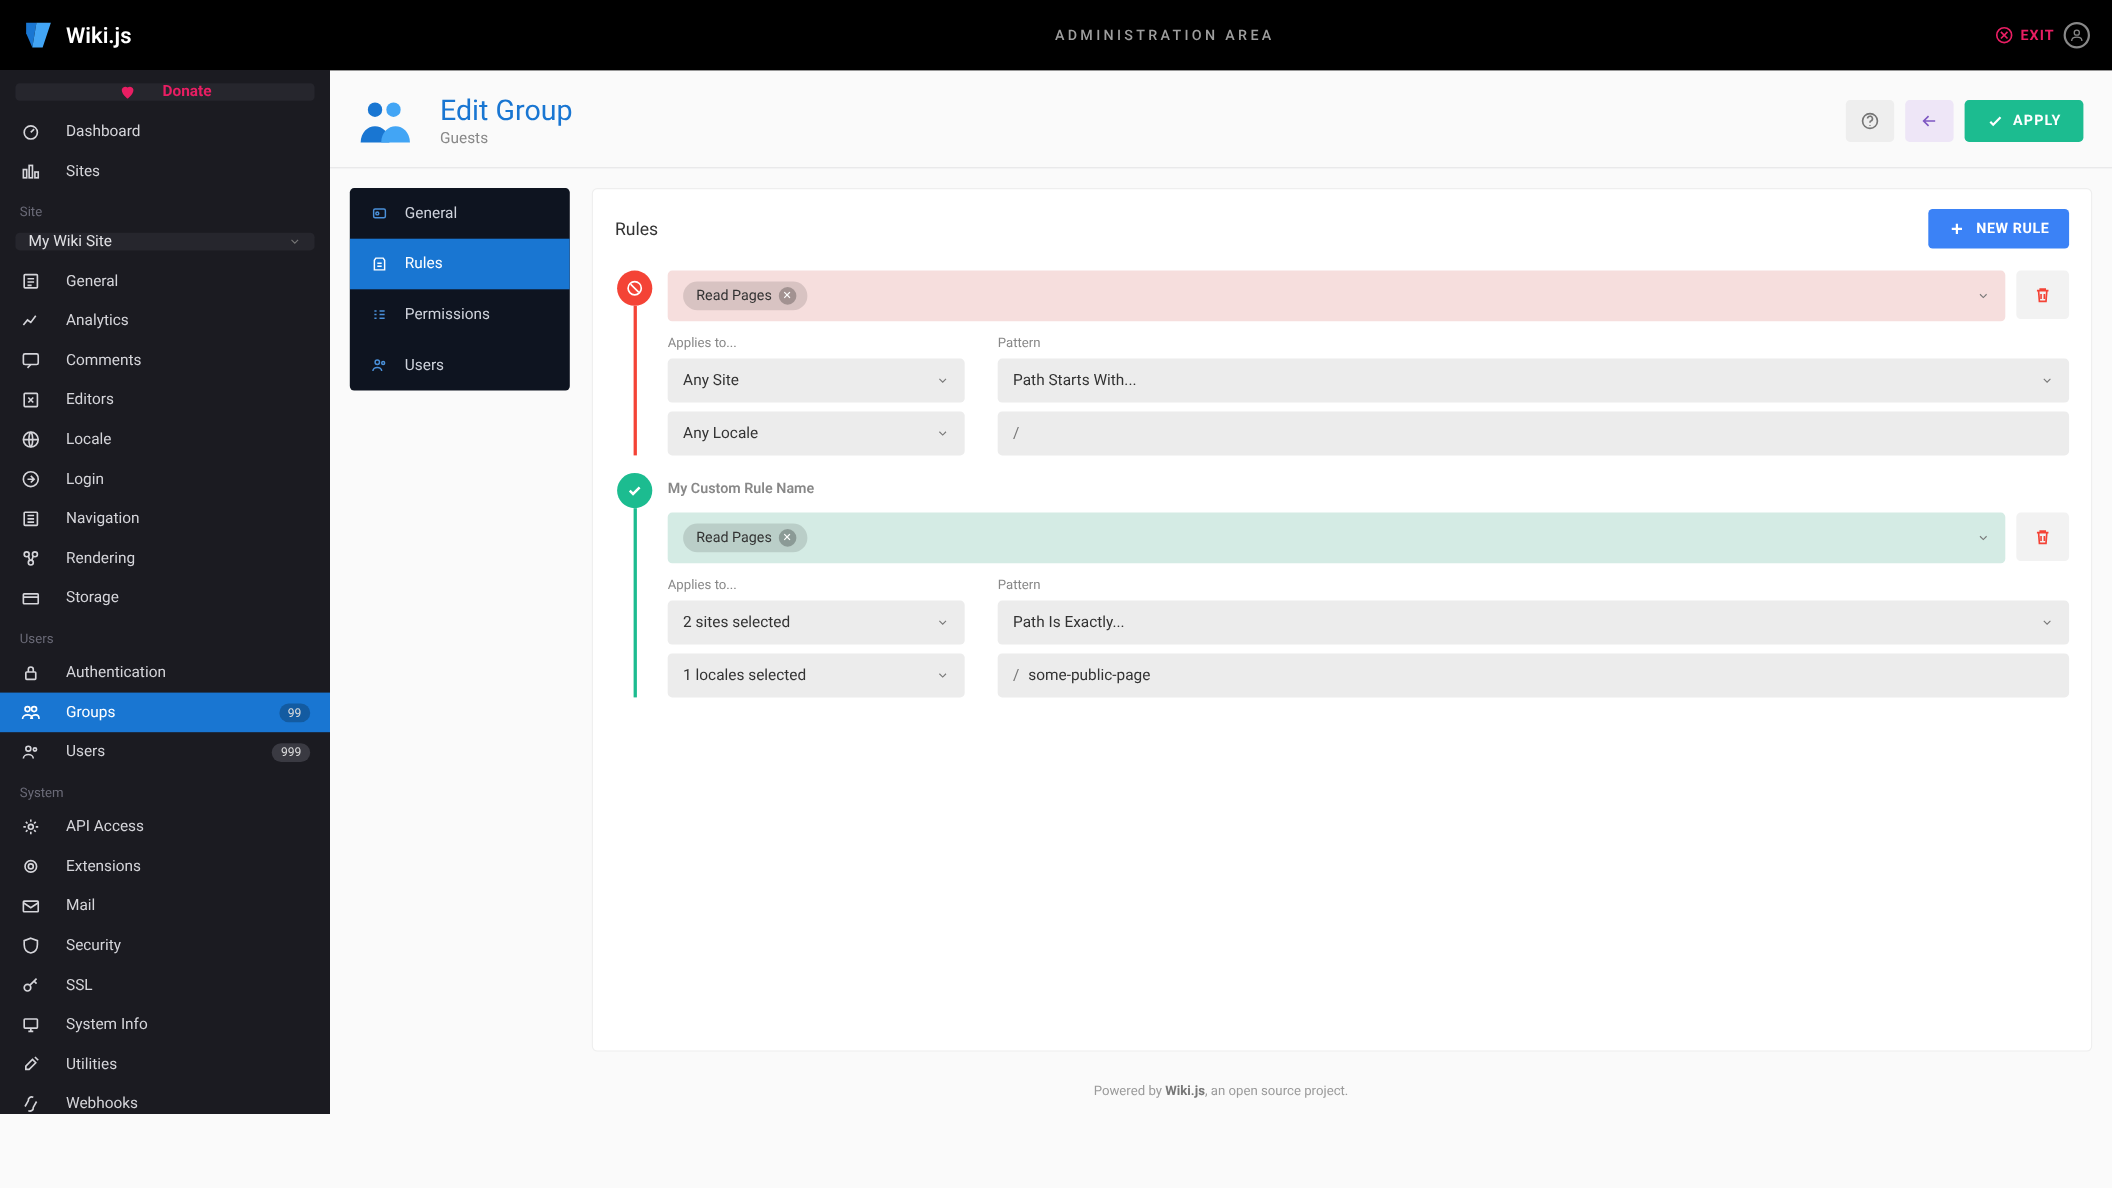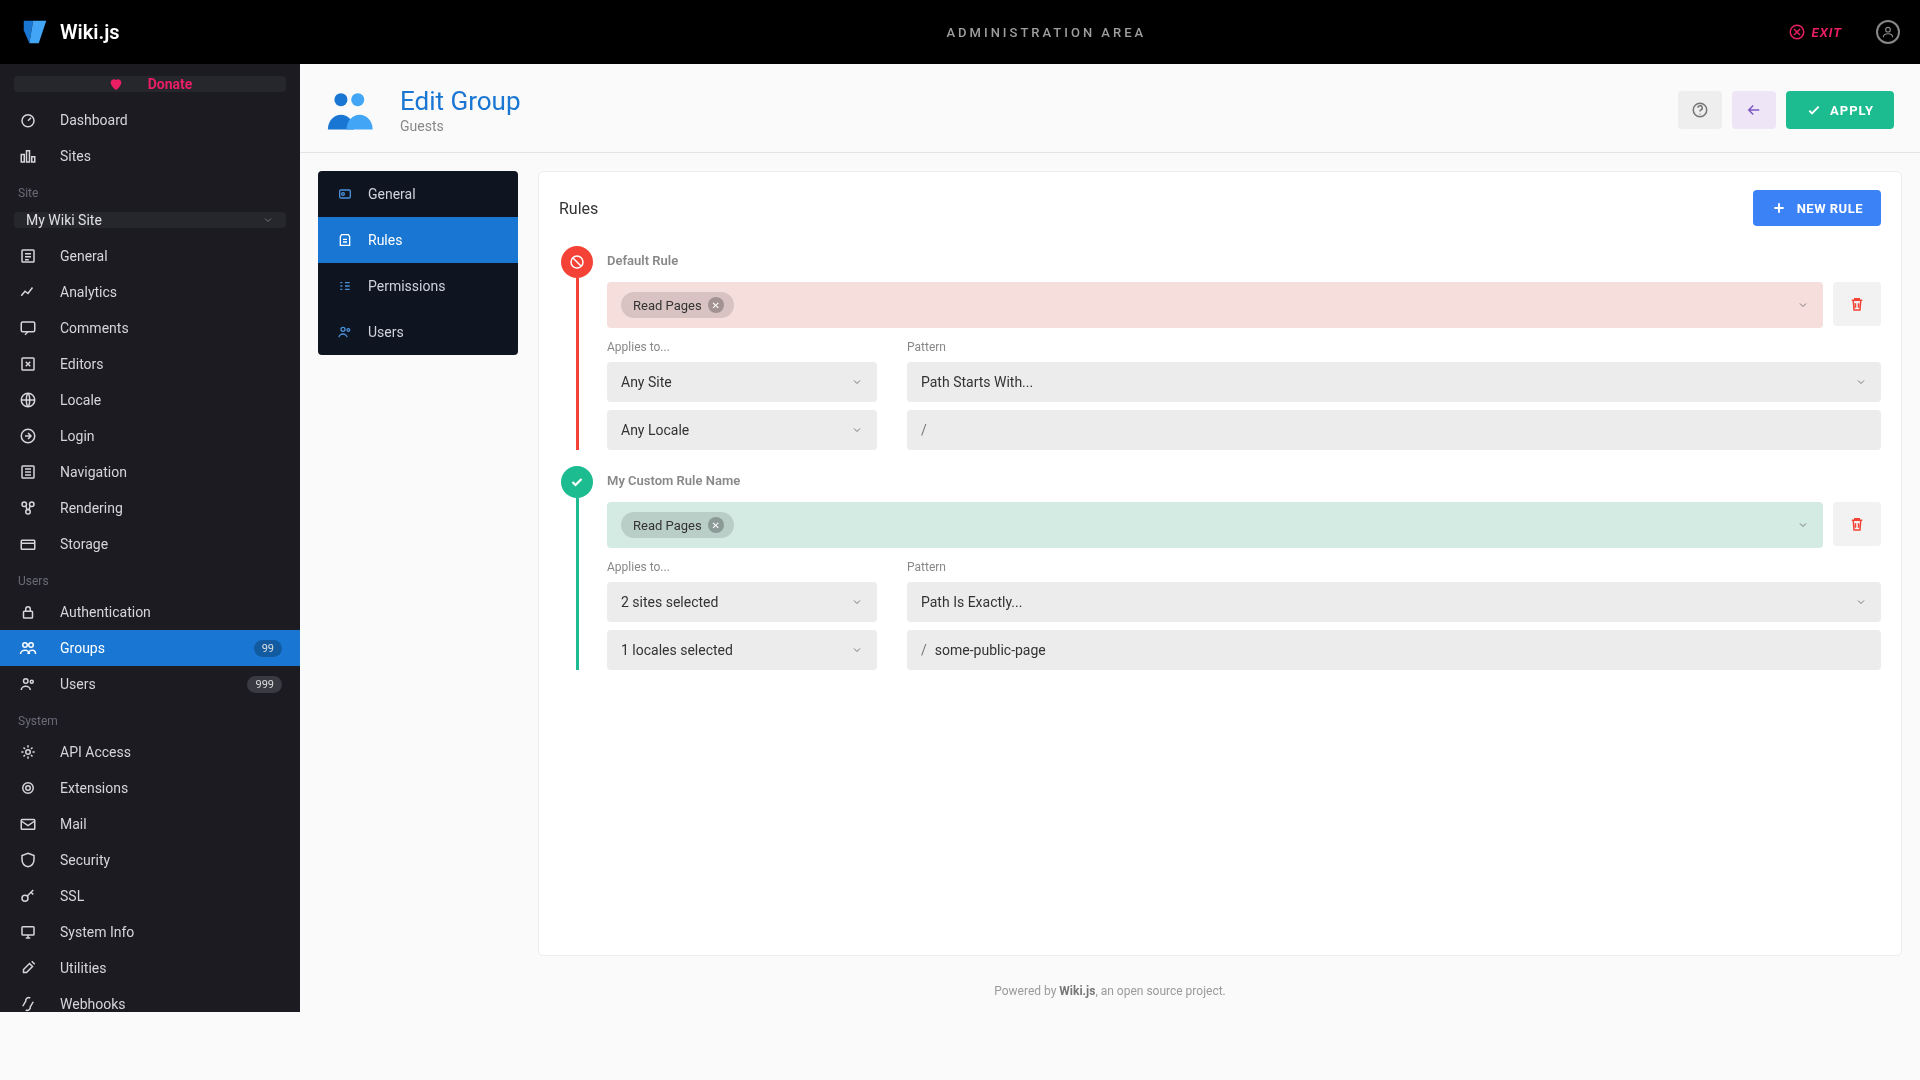--- a/index.html
+++ b/index.html
@@ -5,21 +5,21 @@
 * { margin: 0; padding: 0; box-sizing: border-box; }
 body { font-family: -apple-system, BlinkMacSystemFont, "Segoe UI", Roboto, sans-serif; font-size: 14px; color: #212121; background: #fafafa; overflow: hidden; }
 .app { width: 1920px; height: 1012px; transform-origin: top left; display: flex; flex-direction: column; }
 
 
 .topbar { height: 64px; background: #000; display: flex; align-items: center; padding: 0 20px; color: #fff; }
 .logo-wrap { display: flex; align-items: center; gap: 10px; width: 285px; }
 .logo-icon { width: 30px; height: 30px; }
 .logo-text { font-weight: 600; font-size: 20px; }
 .topbar-center { flex: 1; text-align: center; color: #9e9e9e; font-size: 13px; letter-spacing: 3px; font-weight: 500; }
-.topbar-right { display: flex; align-items: center; gap: 34px; font-style: italic; }
+.topbar-right { display: flex; align-items: center; gap: 8px; }
 .exit-btn { display: flex; align-items: center; gap: 6px; color: #e91e63; font-weight: 700; font-size: 13px; letter-spacing: 1px; cursor: pointer; }
 .user-avatar-btn { width: 24px; height: 24px; border: 2px solid #888; border-radius: 50%; display: flex; align-items: center; justify-content: center; cursor: pointer; }
 
 
 .layout { flex: 1; display: flex; overflow: hidden; }
 
 
 .sidebar { width: 300px; background: #1b1b21; color: #cfcfd4; display: flex; flex-direction: column; overflow-y: auto; }
 .donate-btn { margin: 12px 14px 10px; background: #26262d; color: #e91e63; border-radius: 4px; height: 40px; display: flex; align-items: center; justify-content: center; gap: 24px; font-weight: 700; font-size: 14px; cursor: pointer; }
 .nav-item { display: flex; align-items: center; padding: 8px 18px; gap: 22px; cursor: pointer; font-size: 14px; color: #d5d5da; }
@@ -438,21 +438,20 @@
             <div class="rule-marker-col">
               <div class="rule-marker deny">
                   <svg width="18" height="18" viewBox="0 0 24 24">
                     <circle cx="12" cy="12" r="8" fill="none" stroke="#fff" stroke-width="2"></circle>
                     <path d="M7 7l10 10" stroke="#fff" stroke-width="2"></path>
                   </svg>
                 </div>
               <div class="rule-line deny"></div>
             </div>
             <div class="rule-body">
-              <div class="rule-name">Default Rule</div>
               <div class="perm-row">
                 <div class="perm-chip-box deny">
                   <span class="chip">
                     <span>Read Pages</span>
                     <span class="chip-close">✕</span>
                   </span>
                   <svg width="12" height="12" viewBox="0 0 24 24" class="chev">
                       <path d="M6 9l6 6 6-6" fill="none" stroke="currentColor" stroke-width="2"></path>
                     </svg>
                 </div>

